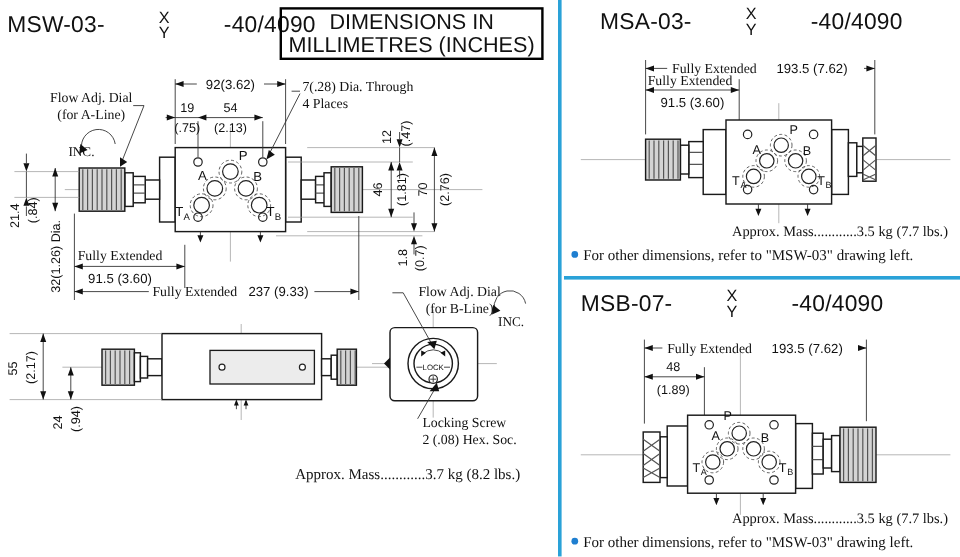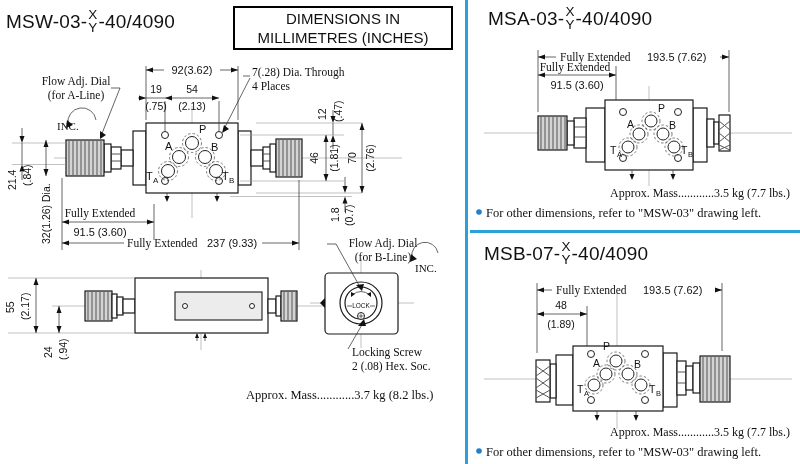--- a/index.html
+++ b/index.html
@@ -1,23 +1,23 @@
 <!DOCTYPE html>
 <html><head>
 <meta charset="utf-8">
 <style>
   html,body{margin:0;padding:0;background:#fff;}
   #root{position:relative;width:800px;height:464px;background:#fff;overflow:hidden;
         font-family:"Liberation Sans",sans-serif;color:#111;}
   .divv{position:absolute;left:465px;top:0;width:3px;height:464px;background:#2aa2d8;}
   .divh{position:absolute;left:470px;top:230px;width:330px;height:3px;background:#2aa2d8;}
-  .mtitle{position:absolute;display:flex;align-items:center;font-size:19px;letter-spacing:.2px;}
+  .mtitle{position:absolute;display:flex;align-items:center;font-size:19px;letter-spacing:.2px;gap:44px;}
   .xy{display:flex;flex-direction:column;align-items:center;font-size:13.5px;line-height:12.5px;margin:0 1px;}
   .dimbox{position:absolute;left:233px;top:6px;width:216px;border:2px solid #000;
-          text-align:center;font-size:15px;line-height:19px;padding:1px 0;}
+          text-align:center;font-size:18px;line-height:19px;padding:1px 0;}
   svg{position:absolute;}
   svg text{fill:#111;}
   .ts{font-family:"Liberation Serif",serif;}
   .tn{font-family:"Liberation Sans",sans-serif;}
   .ln{stroke:#1a1a1a;stroke-width:1.2;fill:none;}
   .lnf{stroke:#1a1a1a;stroke-width:1.2;fill:#fff;}
   .dm{stroke:#333;stroke-width:.75;fill:none;}
   .cl{stroke:#999;stroke-width:.6;fill:none;}
   .ah{fill:#111;stroke:none;}
   .hole{stroke:#222;stroke-width:1;fill:#fff;}
@@ -40,21 +40,21 @@
     <span class="xy">
       <span>X</span>
       <span>Y</span>
     </span>
     <span>-40/4090</span>
   </div>
   <div class="dimbox">
     <div>DIMENSIONS IN</div>
     <div>MILLIMETRES (INCHES)</div>
   </div>
-  <div class="mtitle" style="left:488px;top:6px">
+  <div class="mtitle" style="left:500px;top:6px">
     <span>MSA-03-</span>
     <span class="xy">
       <span>X</span>
       <span>Y</span>
     </span>
     <span>-40/4090</span>
   </div>
   <div class="mtitle" style="left:484px;top:241px">
     <span>MSB-07-</span>
     <span class="xy">

